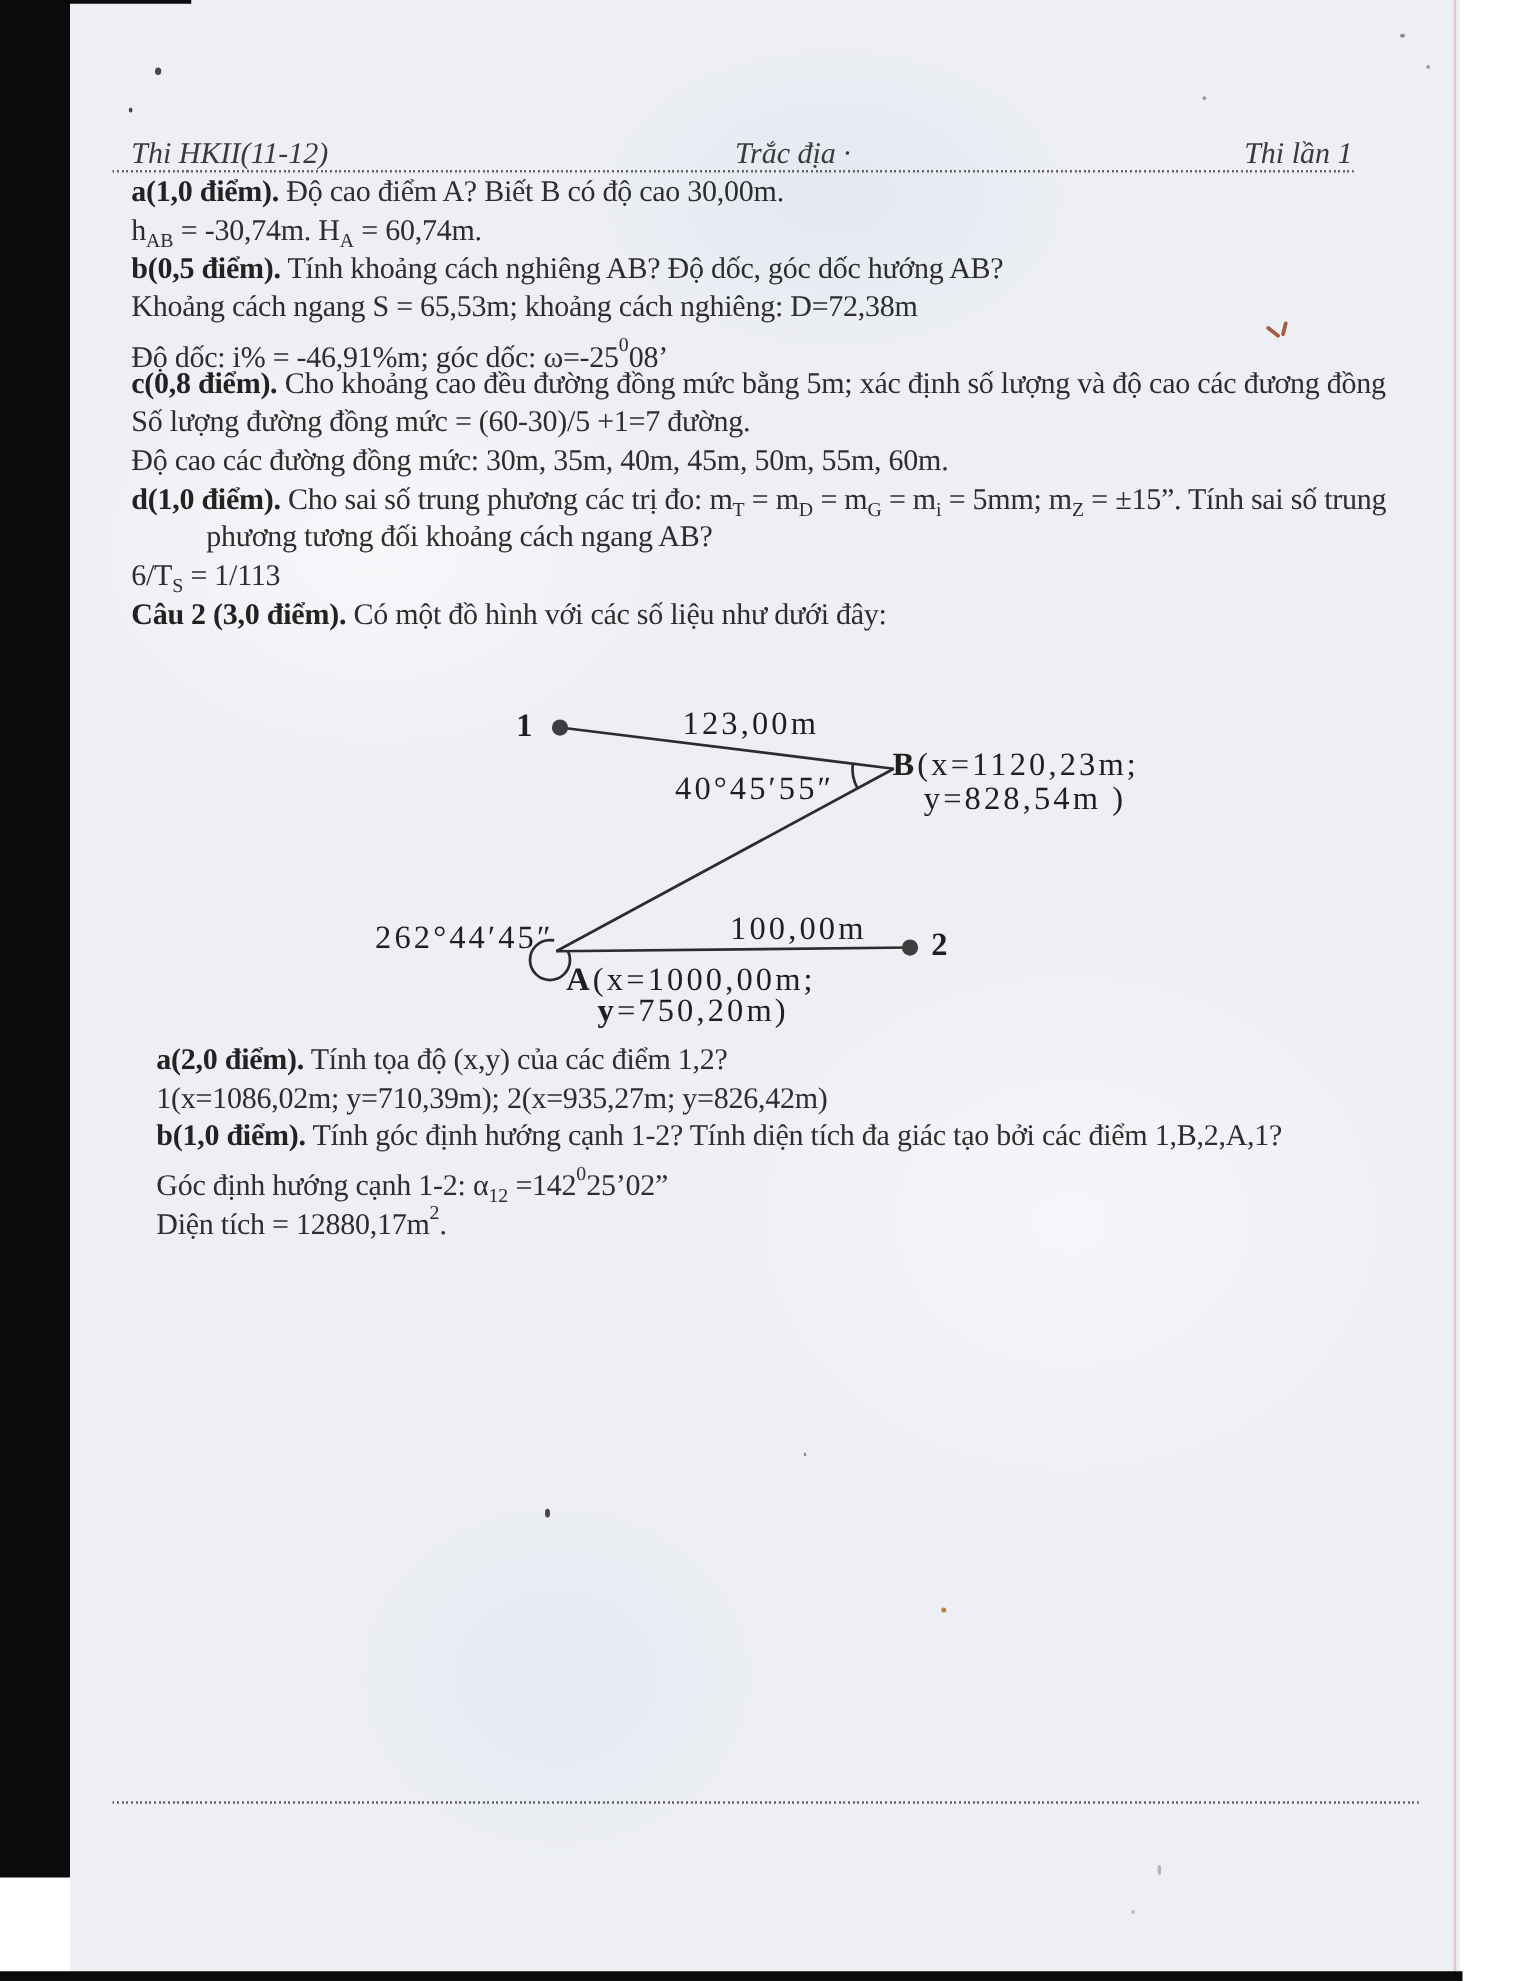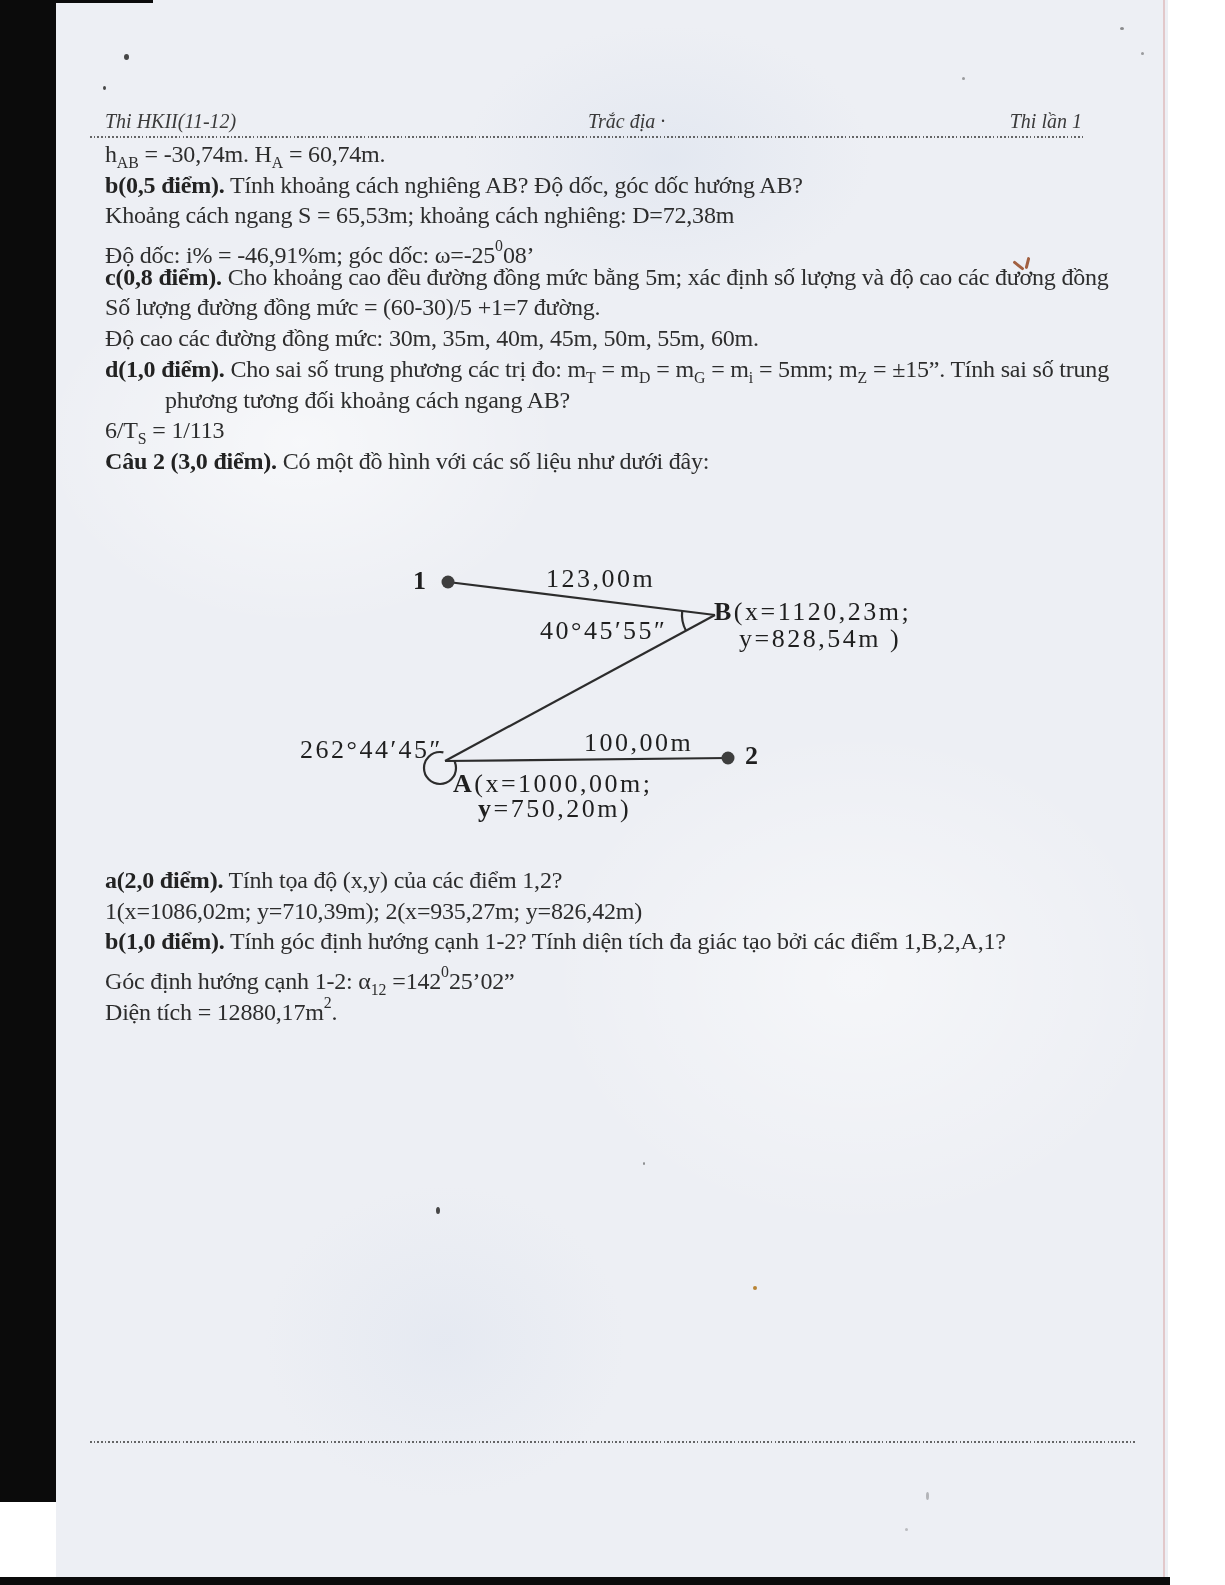--- a/index.html
+++ b/index.html
@@ -12,35 +12,35 @@
            radial-gradient(ellipse 420px 300px at 22% 28%, rgba(255,255,255,.55), transparent 62%),
            radial-gradient(ellipse 520px 420px at 72% 62%, rgba(255,255,255,.45), transparent 60%),
            radial-gradient(ellipse 340px 220px at 55% 10%, rgba(219,226,238,.55), transparent 60%),
            radial-gradient(ellipse 300px 260px at 35% 85%, rgba(222,228,239,.5), transparent 60%);}
   .edge-pink{position:absolute;left:1163px;top:0;width:2px;height:1578px;background:rgba(216,168,168,.55);}
   .strip-left{position:absolute;left:0;top:0;width:56px;height:1502px;background:#0b0b0b;}
   .bar-topleft{position:absolute;left:0;top:0;width:153px;height:3px;background:#0b0b0b;}
   .bar-bottom{position:absolute;left:0;top:1577px;width:1170px;height:8px;background:#0b0b0b;}
 
   
-  .header{position:absolute;left:105px;top:110px;width:985px;height:26px;font-size:20px;font-style:italic;color:#3a3a3a;}
+  .header{position:absolute;left:105px;top:110px;width:985px;height:26px;font-size:24px;font-style:italic;color:#3a3a3a;}
   .hd-left{position:absolute;left:0;top:0;}
   .hd-center{position:absolute;left:483px;top:0;}
   .hd-right{position:absolute;right:8px;top:0;}
   .rule{position:absolute;height:2px;opacity:.85;
         background:repeating-linear-gradient(90deg,#4c4c4c 0 1.6px,transparent 1.6px 3.7px);}
   .rule-top{left:90px;top:136px;width:993px;}
   .rule-bottom{left:90px;top:1441px;width:1045px;}
   .footer{position:absolute;left:0;top:1443px;width:1150px;text-align:center;
           font-size:24px;font-style:italic;color:#3a3a3a;}
 
   
   .textblock{position:absolute;left:105px;font-size:24px;line-height:30.7px;letter-spacing:-0.2px;white-space:nowrap;}
   #block1{top:139px;}
-  #block2{top:865px;}
+  #block2{top:833px;margin-left:20px;}
   .line{height:30.7px;}
   .line b{font-weight:700;color:#222;}
   .line sub{font-size:66%;vertical-align:-18%;letter-spacing:0;}
   .line sup{font-size:66%;vertical-align:40%;letter-spacing:0;}
   .ind1{padding-left:41px;}
   .ind2{padding-left:60px;}
 
   
   .diagram{position:absolute;left:0;top:540px;width:980px;height:316px;color:#1f1f1f;}
   .diagram svg{position:absolute;left:0;top:0;}
@@ -73,20 +73,21 @@
   <div class="bar-bottom"></div>
 
   <div class="header">
     <span class="hd-left">Thi HKII(11-12)</span>
     <span class="hd-center">Trắc địa  ·</span>
     <span class="hd-right">Thi lần 1</span>
   </div>
   <div class="rule rule-top"></div>
 
   <div class="textblock" id="block1">
+      <div class="line"><b>a(1,0 điểm).</b><span> Độ cao điểm A? Biết B có độ cao 30,00m.</span></div>
       <div class="line"><span>h</span><sub>AB</sub><span> = -30,74m. H</span><sub>A</sub><span> = 60,74m.</span></div>
       <div class="line"><b>b(0,5 điểm).</b><span> Tính khoảng cách nghiêng AB? Độ dốc, góc dốc hướng AB?</span></div>
       <div class="line"><span>Khoảng cách ngang S = 65,53m; khoảng cách nghiêng: D=72,38m</span></div>
       <div class="line"><span>Độ dốc: i% = -46,91%m; góc dốc:  ω=-25</span><sup>0</sup><span>08’</span></div>
       <div class="line"><b>c(0,8 điểm).</b><span> Cho khoảng cao đều đường đồng mức bằng 5m; xác định số lượng và độ cao các đương đồng</span></div>
       <div class="line"><span>Số lượng đường đồng mức = (60-30)/5 +1=7 đường.</span></div>
       <div class="line"><span>Độ cao các đường đồng mức: 30m, 35m, 40m, 45m, 50m, 55m, 60m.</span></div>
       <div class="line"><b>d(1,0 điểm).</b><span> Cho sai số trung phương các trị đo: m</span><sub>T</sub><span> = m</span><sub>D</sub><span> = m</span><sub>G</sub><span> = m</span><sub>i</sub><span> = 5mm; m</span><sub>Z</sub><span> = ±15”. Tính sai số trung</span></div>
       <div class="line ind2"><span>phương tương đối khoảng cách ngang AB?</span></div>
       <div class="line"><span>6/T</span><sub>S</sub><span> = 1/113</span></div>

